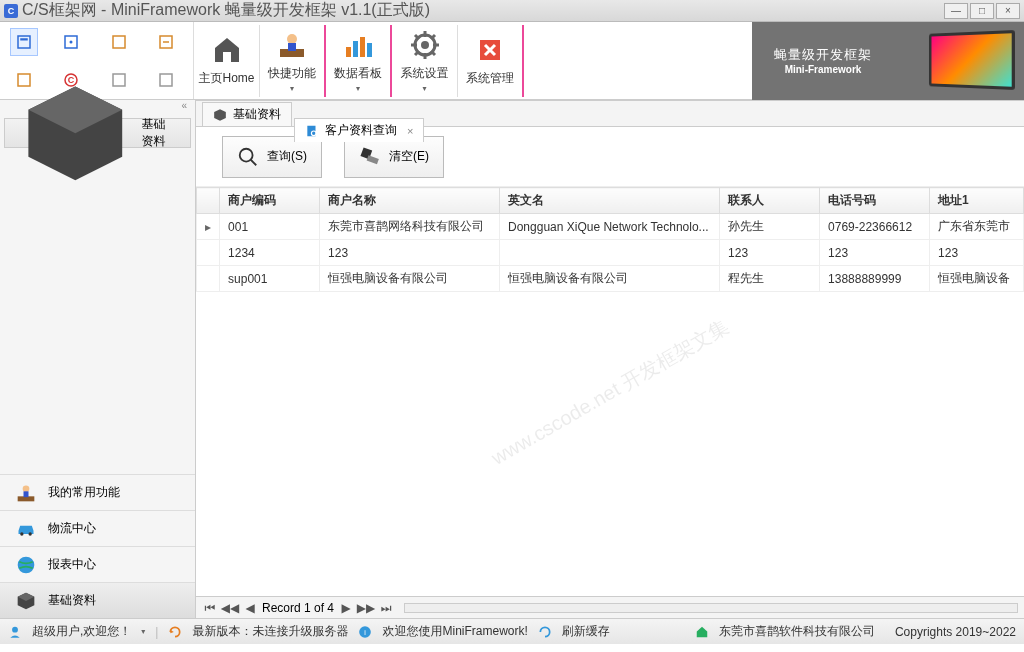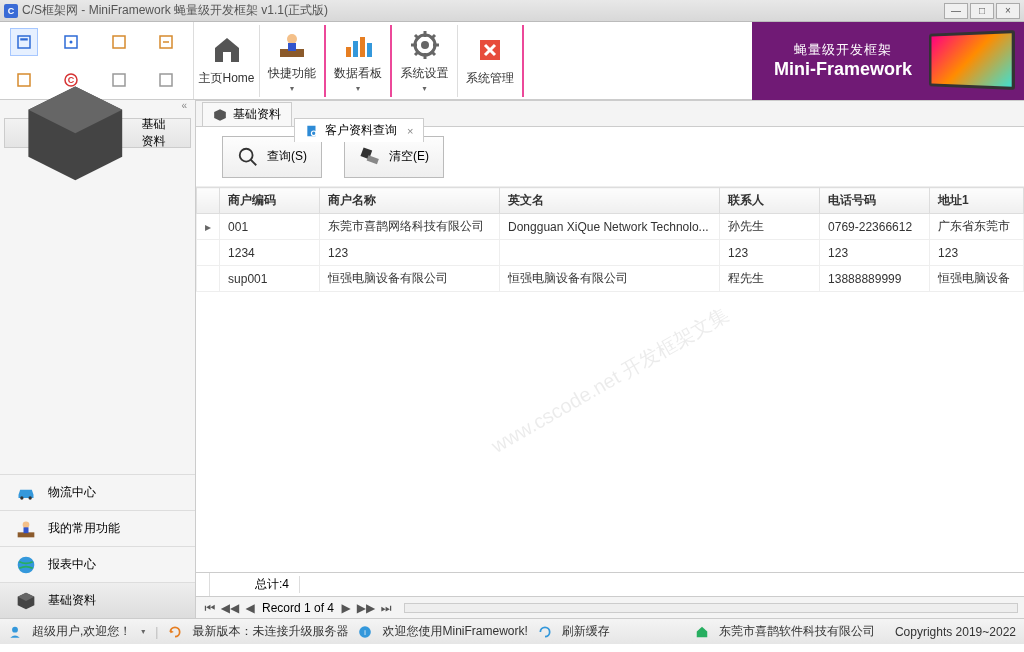--- a/index.html
+++ b/index.html
@@ -1,40 +1,40 @@
 <!DOCTYPE html>
 <html><head>
 <meta charset="utf-8">
 <style>
 * { margin: 0; padding: 0; box-sizing: border-box; font-family: "Microsoft YaHei", Arial, sans-serif; font-size: 12px; }
 body { background: #fff; width: 1024px; height: 652px; overflow: hidden; }
 
 .titlebar { height: 22px; background: linear-gradient(#e8e8e8, #d8d8d8); display: flex; align-items: center; padding: 0 4px; border-bottom: 1px solid #bbb; }
 .titlebar .icon-app { width: 14px; height: 14px; background: #3a6bd6; border-radius: 2px; margin-right: 4px; display: flex; align-items: center; justify-content: center; color: #fff; font-size: 9px; font-weight: bold; }
-.titlebar .title { color: #555; font-size: 12px; flex: 1; }
+.titlebar .title { color: #555; font-size: 16px; flex: 1; }
 .titlebar .winbtns { display: flex; gap: 2px; }
 .titlebar .winbtn { width: 24px; height: 16px; border: 1px solid #aaa; background: #f0f0f0; display: flex; align-items: center; justify-content: center; font-size: 10px; color: #555; cursor: pointer; }
 
 .ribbon { height: 78px; background: #fff; border-bottom: 1px solid #ccc; display: flex; }
 .ribbon-mini { width: 194px; padding: 6px 10px; display: grid; grid-template-columns: repeat(4, 1fr); gap: 10px 16px; border-right: 1px solid #ddd; }
 .ribbon-mini .mbtn { width: 28px; height: 28px; border: 1px solid transparent; display: flex; align-items: center; justify-content: center; cursor: pointer; }
 .ribbon-mini .mbtn.sel { border: 1px solid #a6c7ff; background: #e6f0ff; }
 .ribbon-mini .mbtn svg { width: 18px; height: 18px; }
 
 .ribbon-main { flex: 1; display: flex; align-items: center; }
 .ribbon-btn { width: 66px; height: 72px; display: flex; flex-direction: column; align-items: center; justify-content: center; gap: 4px; cursor: pointer; border-right: 2px solid #ec4899; }
 .ribbon-btn.group-sep { border-right: 1px solid #ddd; }
 .ribbon-btn .ricon { width: 32px; height: 32px; display: flex; align-items: center; justify-content: center; }
 .ribbon-btn .rlabel { font-size: 12px; color: #333; white-space: nowrap; }
 .ribbon-btn .dd { font-size: 8px; color: #666; margin-top: -2px; }
 
-.brand { margin-left: auto; width: 272px; height: 78px; background: #701a75; color: #fff; display: flex; align-items: center; position: relative; overflow: hidden; }
+.brand { margin-left: auto; width: 272px; height: 78px; background: #737373; color: #fff; display: flex; align-items: center; position: relative; overflow: hidden; }
 .brand .txt { padding-left: 22px; text-align: center; }
 .brand .txt div:first-child { font-size: 13px; letter-spacing: 1px; }
-.brand .txt div:last-child { font-size: 18px; font-weight: bold; }
+.brand .txt div:last-child { font-size: 10px; font-weight: bold; }
 .brand .laptop { position: absolute; right: -20px; top: 10px; width: 120px; height: 70px; }
 .brand .laptop .screen { width: 90px; height: 56px; background: linear-gradient(135deg,#ff0080,#ff8c00,#40e0d0); border: 3px solid #333; border-radius: 3px; transform: perspective(200px) rotateY(-18deg); }
 
 .workspace { display: flex; height: 518px; }
 
 .sidebar { width: 196px; background: #f5f5f5; border-right: 1px solid #ccc; display: flex; flex-direction: column; }
 .sidebar .collapse { height: 16px; text-align: right; padding-right: 8px; color: #888; font-size: 10px; cursor: pointer; }
 .sidebar .top-item { height: 30px; display: flex; align-items: center; padding: 0 14px; gap: 10px; background: linear-gradient(#f2f2f2,#e4e4e4); border: 1px solid #ccc; margin: 2px 4px; cursor: pointer; }
 .sidebar .spacer { flex: 1; }
 .sidebar .nav-item { height: 36px; display: flex; align-items: center; padding: 0 16px; gap: 12px; border-top: 1px solid #ddd; cursor: pointer; }
@@ -204,33 +204,33 @@
     <div class="top-item">
       <svg class="nicon" viewBox="0 0 24 24">
           <path d="M12 2 L22 7 L22 17 L12 22 L2 17 L2 7 Z" fill="#444"></path>
           <path d="M12 2 L22 7 L12 12 L2 7 Z" fill="#666"></path>
         </svg>
       <span>基础资料</span>
     </div>
     <div class="spacer"></div>
     <div class="nav-item">
       <svg class="nicon" viewBox="0 0 24 24">
+          <rect x="2" y="16" width="20" height="6" fill="#8b5a2b"></rect>
+          <circle cx="12" cy="7" r="4" fill="#f4c089"></circle>
+          <rect x="9" y="10" width="6" height="7" fill="#3355cc"></rect>
+        </svg>
+      <span>我的常用功能</span>
+    </div>
+    <div class="nav-item">
+      <svg class="nicon" viewBox="0 0 24 24">
           <path d="M3 14 L5 8 L19 8 L21 14 L21 18 L3 18 Z" fill="#3498db"></path>
           <circle cx="7" cy="18" r="2" fill="#333"></circle>
           <circle cx="17" cy="18" r="2" fill="#333"></circle>
         </svg>
       <span>物流中心</span>
-    </div>
-    <div class="nav-item">
-      <svg class="nicon" viewBox="0 0 24 24">
-          <rect x="2" y="16" width="20" height="6" fill="#8b5a2b"></rect>
-          <circle cx="12" cy="7" r="4" fill="#f4c089"></circle>
-          <rect x="9" y="10" width="6" height="7" fill="#3355cc"></rect>
-        </svg>
-      <span>我的常用功能</span>
     </div>
     <div class="nav-item">
       <svg class="nicon" viewBox="0 0 24 24">
           <circle cx="12" cy="12" r="10" fill="#3498db"></circle>
           <path d="M4 8 Q12 12 20 8 M4 16 Q12 12 20 16" stroke="#27ae60" stroke-width="2" fill="none"></path>
         </svg>
       <span>报表中心</span>
     </div>
     <div class="nav-item active">
       <svg class="nicon" viewBox="0 0 24 24">
@@ -316,24 +316,20 @@
               <td>程先生</td>
               <td>13888889999</td>
               <td>恒强电脑设备</td>
             </tr>
           </tbody>
       </table>
       <div class="watermark">www.cscode.net
 开发框架文集</div>
     </div>
 
-    <div class="totals">
-      <div style="width:14px;border-right:1px solid #ddd;height:100%"></div>
-      <div class="tcell">总计:4</div>
-    </div>
 
     <div class="navigator">
       <div class="nbtn">⏮</div>
       <div class="nbtn">◀◀</div>
       <div class="nbtn">◀</div>
       <span>Record 1 of 4</span>
       <div class="nbtn">▶</div>
       <div class="nbtn">▶▶</div>
       <div class="nbtn">⏭</div>
       <div style="flex:1;height:10px;background:#eee;border:1px solid #ccc;margin-left:6px"></div>

